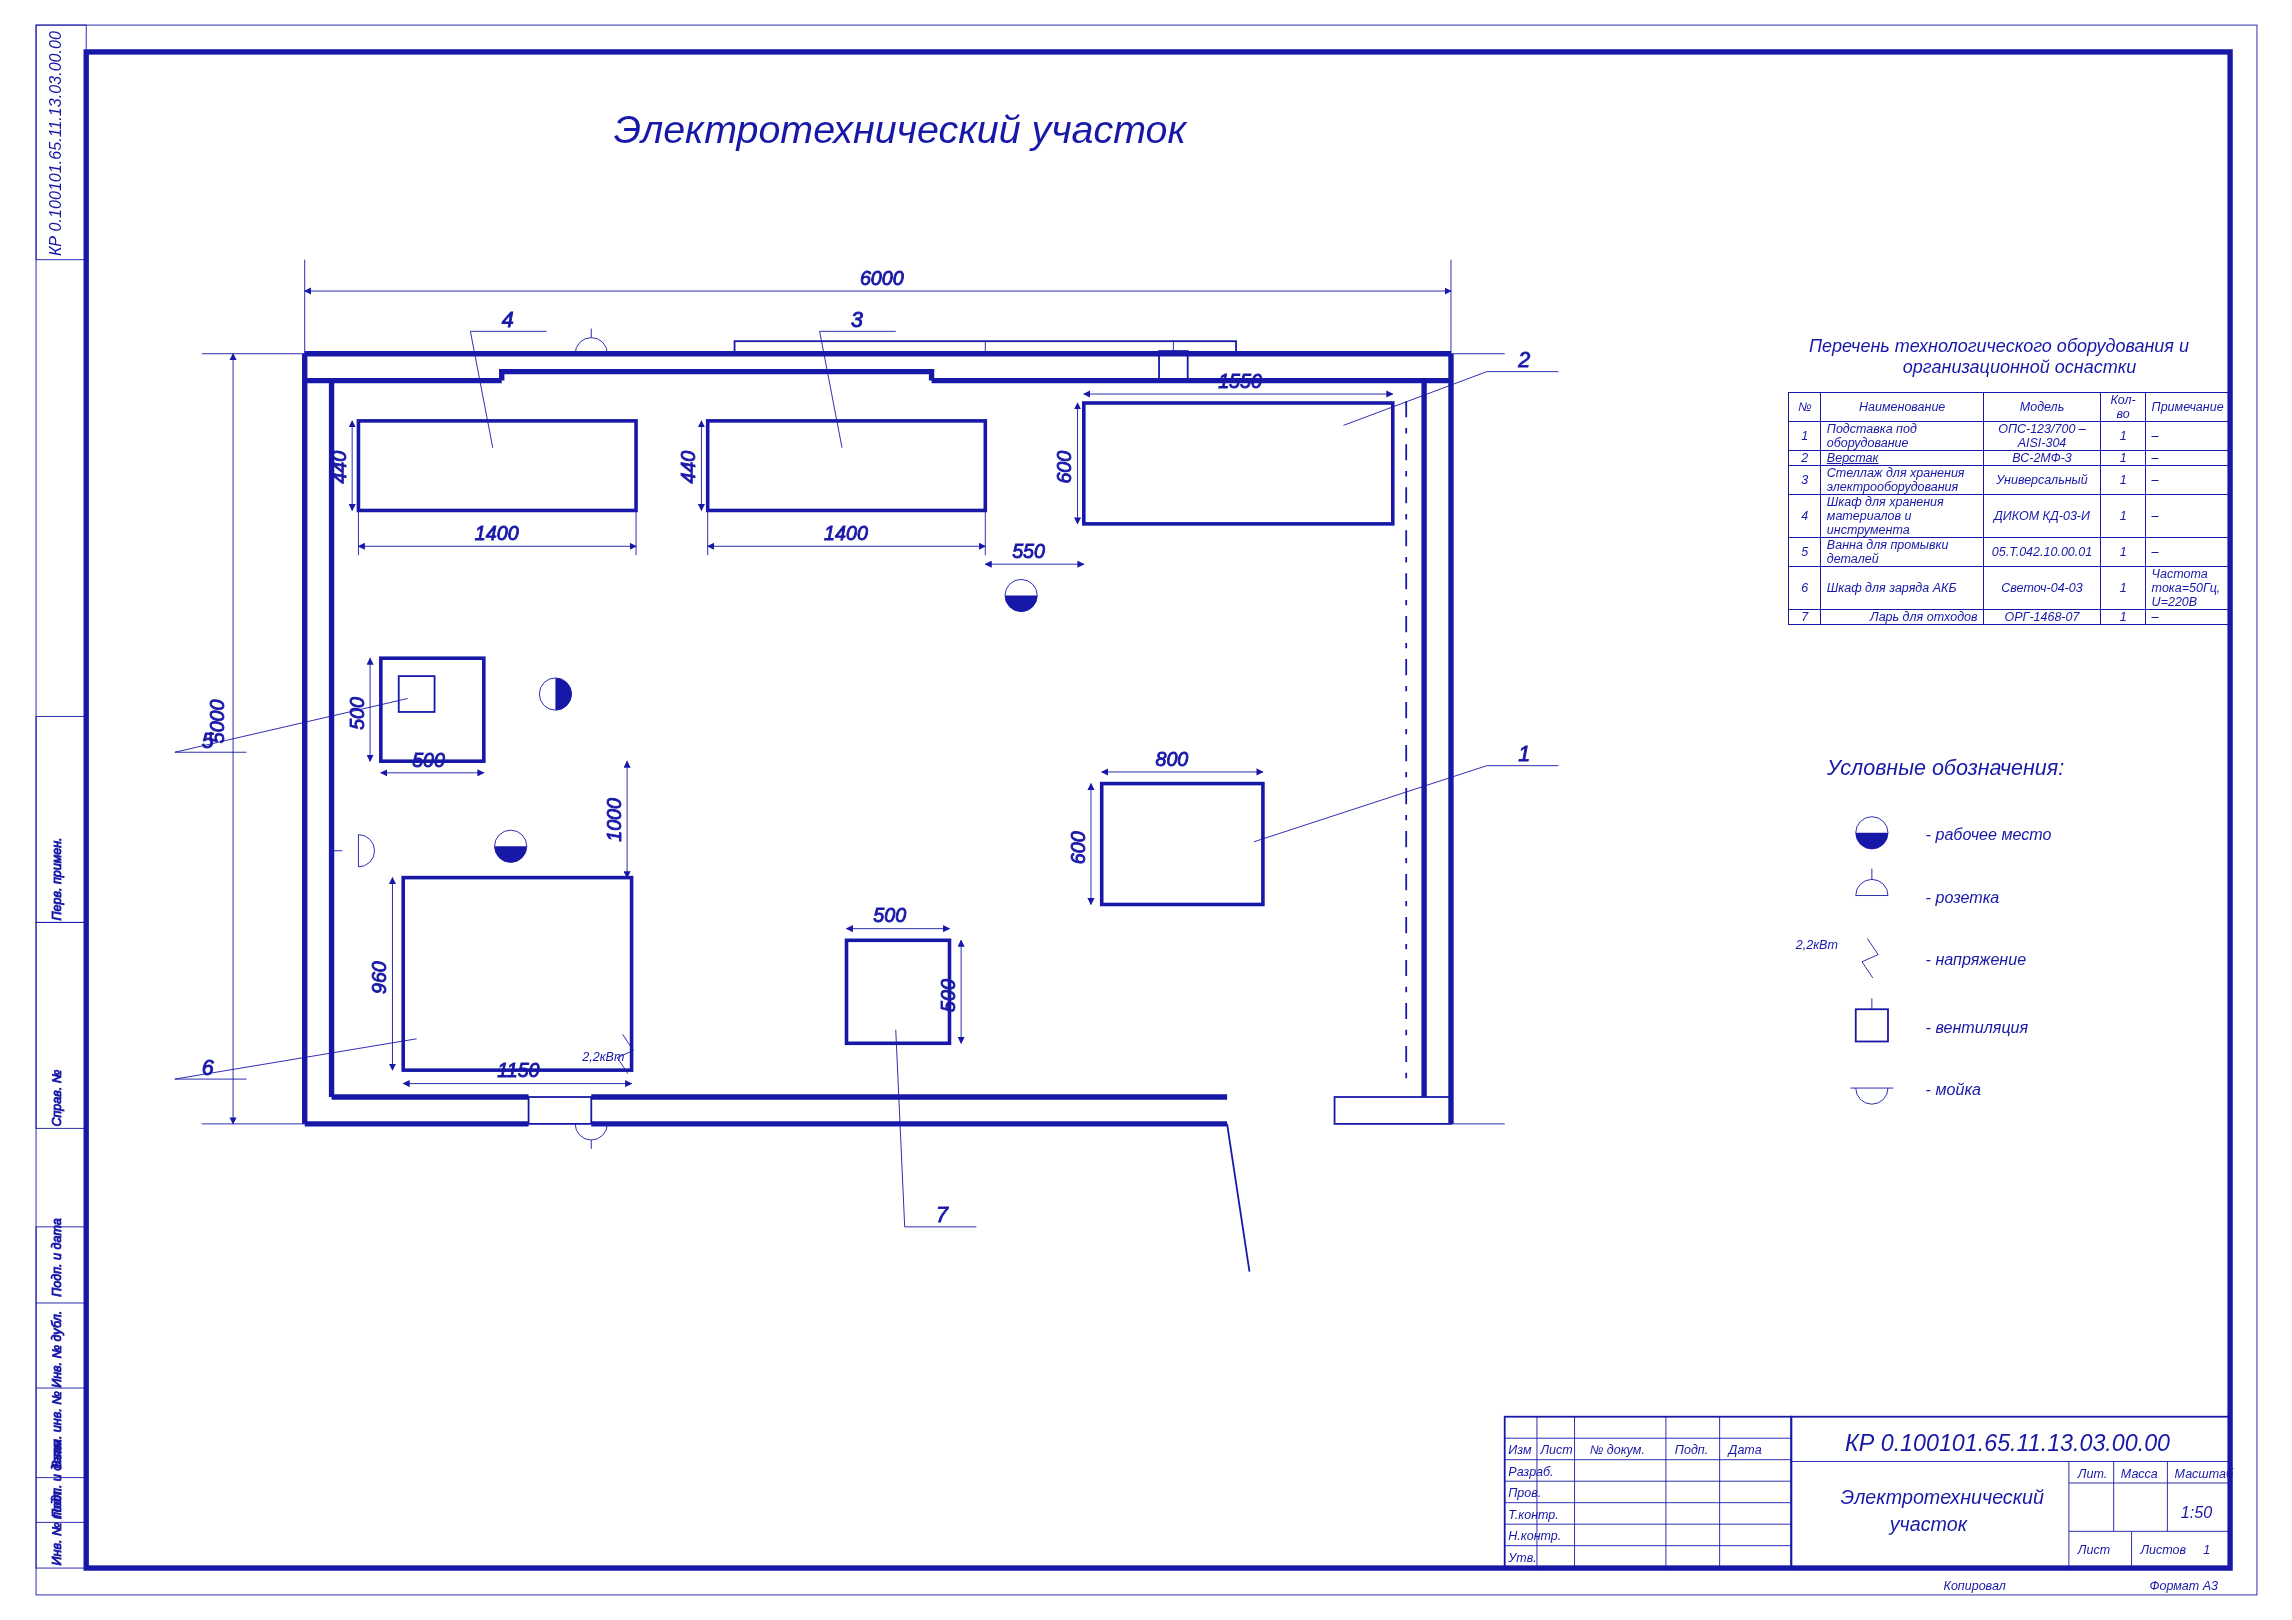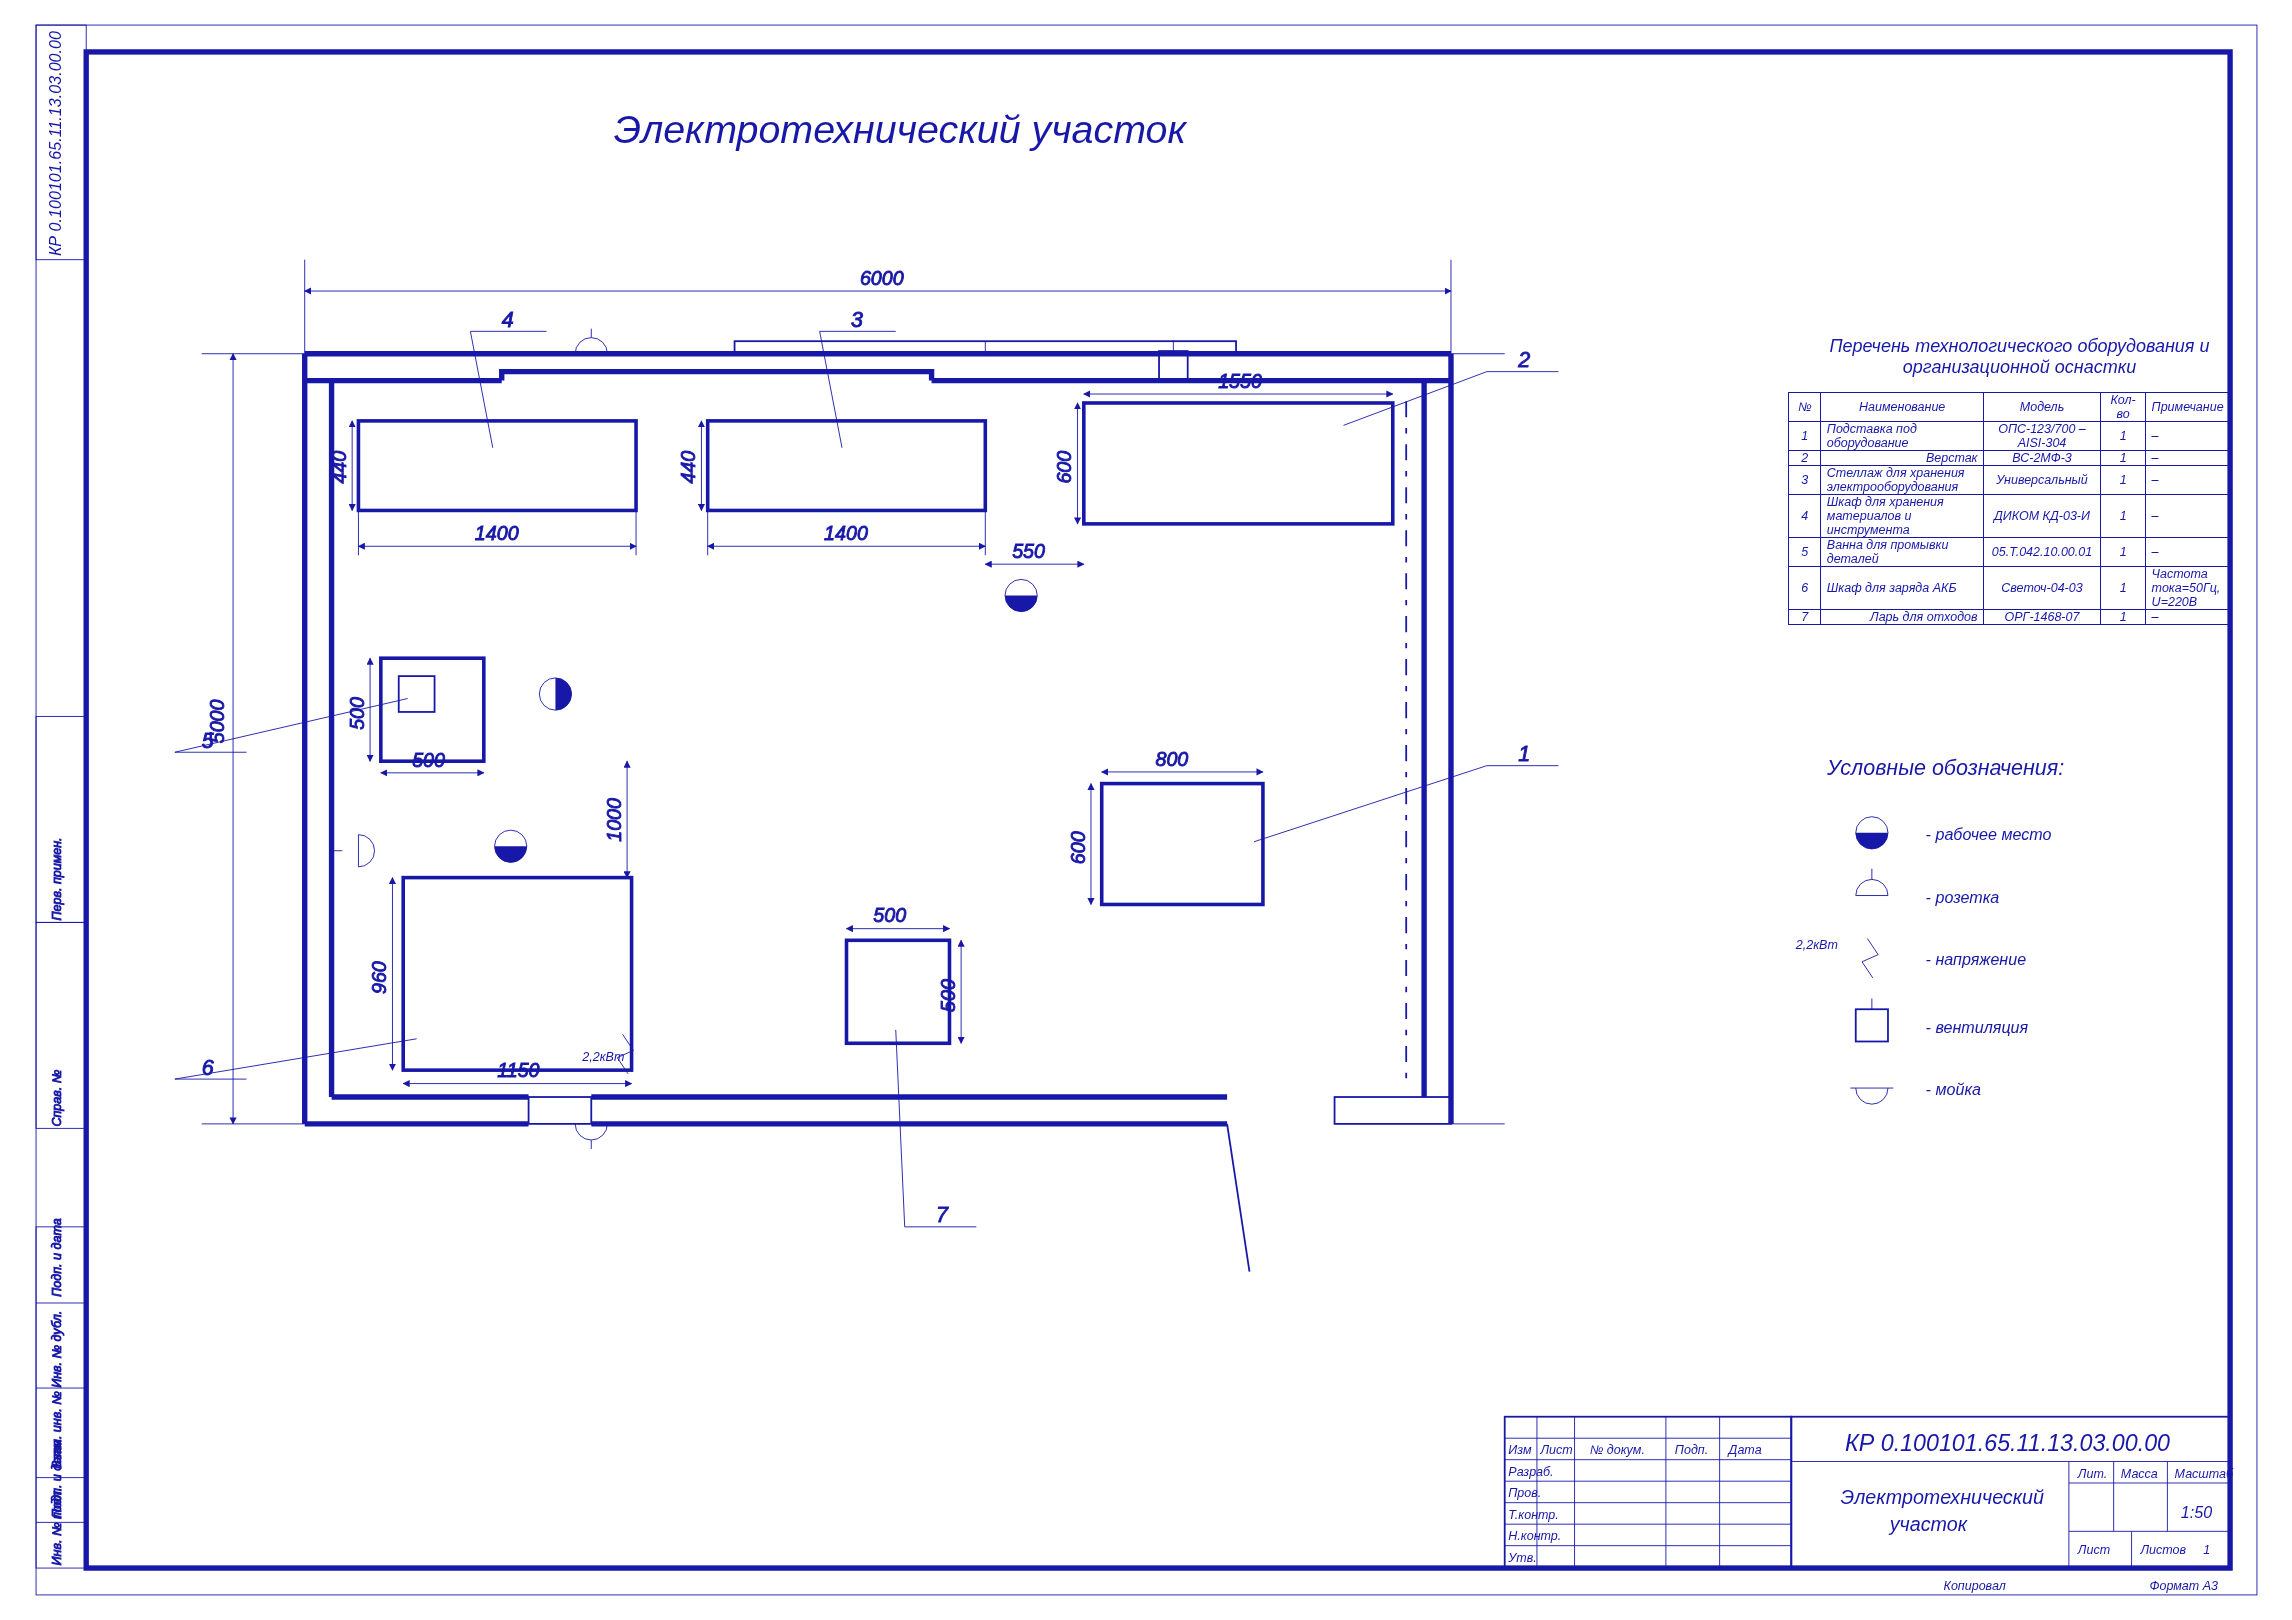--- a/index.html
+++ b/index.html
@@ -288,21 +288,21 @@
     <text x="2320" y="1735" class="txt tiny">Лист</text>
     <text x="2390" y="1735" class="txt tiny">Листов</text>
     <text x="2460" y="1735" class="txt tiny">1</text>
   </g>
 
   <text x="2170" y="1775" class="txt tiny">Копировал</text>
   <text x="2400" y="1775" class="txt tiny">Формат   А3</text>
 </svg>
 
 <div style="position:absolute;left:1809px;top:336px;width:421px;">
-  <div style="text-align:center;color:#1818a8;font-style:italic;font-size:18px;">Перечень технологического оборудования и</div>
+  <div style="color:#1818a8;font-style:italic;font-size:18px;">Перечень технологического оборудования и</div>
   <div style="text-align:center;color:#1818a8;font-style:italic;font-size:18px;">организационной оснастки</div>
 </div>
 <table class="tb" style="left:1788px;top:392px;width:442px;font-size:12.5px;">
   <thead>
       <tr>
     <td style="width:23px">№</td>
     <td style="width:157px">Наименование</td>
     <td style="width:107px">Модель</td>
     <td style="width:36px">Кол-во</td>
     <td>Примечание</td>
@@ -311,21 +311,21 @@
   <tbody id="tbody-equip">
       <tr>
         <td>1</td>
         <td style="text-align: left;">Подставка под оборудование</td>
         <td>ОПС-123/700 – AISI-304</td>
         <td>1</td>
         <td style="text-align: left;">–</td>
       </tr>
       <tr>
         <td>2</td>
-        <td style="text-align: right;">Верстак</td>
+        <td style="text-align: left; text-decoration: underline;">Верстак</td>
         <td>ВС-2МФ-3</td>
         <td>1</td>
         <td style="text-align: left;">–</td>
       </tr>
       <tr>
         <td>3</td>
         <td style="text-align: left;">Стеллаж для хранения электрооборудования</td>
         <td>Универсальный</td>
         <td>1</td>
         <td style="text-align: left;">–</td>

